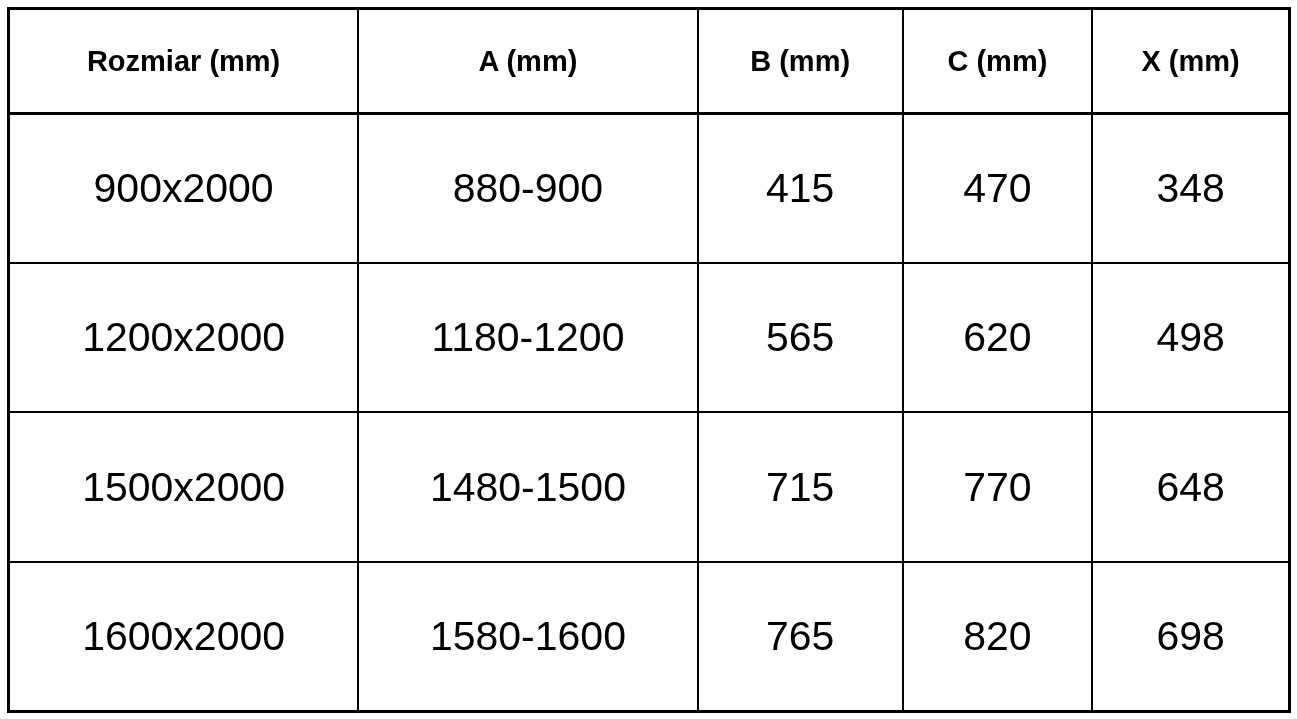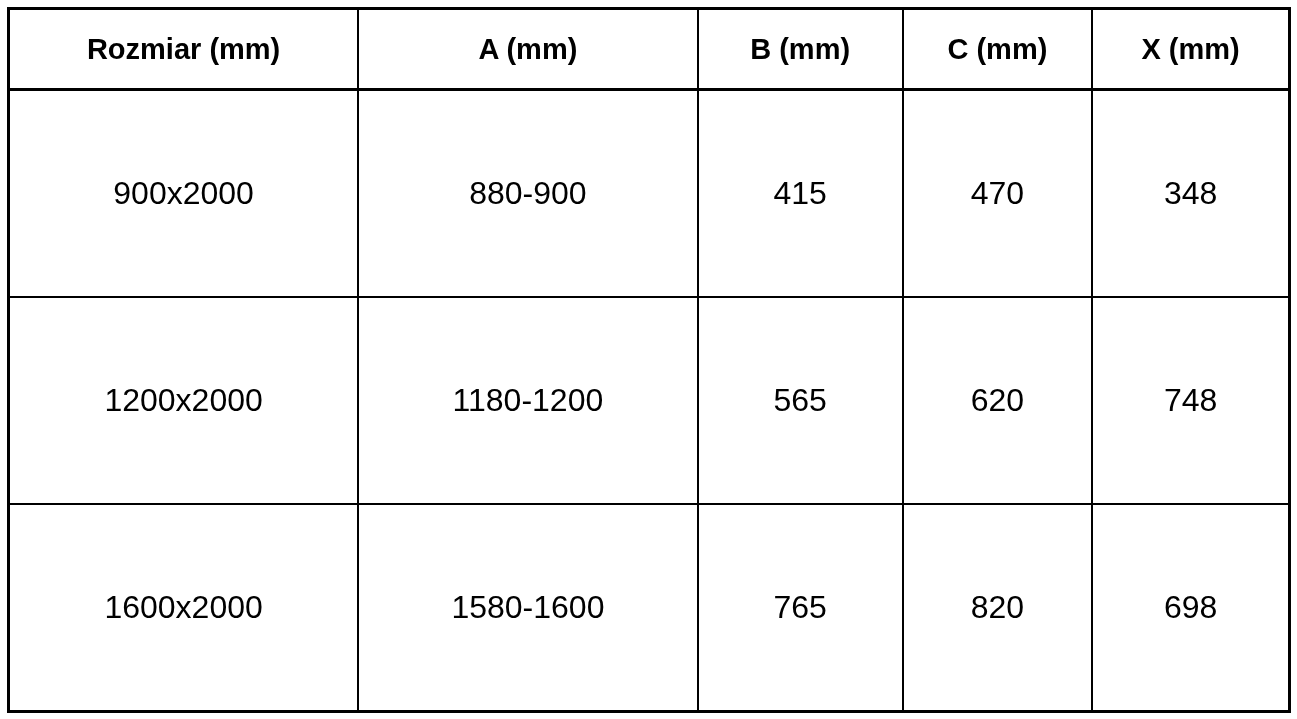--- a/index.html
+++ b/index.html
@@ -20,36 +20,36 @@
     height: 706px;
     border-collapse: collapse;
     table-layout: fixed;
     background: #ffffff;
   }
   table.spec-table th,
   table.spec-table td {
     border: 2px solid #000000;
     text-align: center;
     vertical-align: middle;
-    padding: 0;
+    padding: 12px;
     white-space: nowrap;
     overflow: hidden;
   }
   table.spec-table {
     border: 3px solid #000000;
   }
   table.spec-table thead th {
     font-weight: bold;
     font-size: 29px;
     height: 78px;
     border-bottom: 3px solid #000000;
   }
   table.spec-table tbody td {
     font-weight: normal;
-    font-size: 32px;
+    font-size: 41px;
     height: 77px;
   }
   col.c-rozmiar { width: 27.3%; }
   col.c-a       { width: 26.5%; }
   col.c-b       { width: 16.0%; }
   col.c-c       { width: 14.8%; }
   col.c-x       { width: 15.4%; }
 </style>
 </head>
 <body>
@@ -77,21 +77,28 @@
       <td>880-900</td>
       <td>415</td>
       <td>470</td>
       <td>348</td>
     </tr>
     <tr>
       <td>1200x2000</td>
       <td>1180-1200</td>
       <td>565</td>
       <td>620</td>
-      <td>748</td>
+      <td>498</td>
+    </tr>
+    <tr>
+      <td>1500x2000</td>
+      <td>1480-1500</td>
+      <td>715</td>
+      <td>770</td>
+      <td>648</td>
     </tr>
     <tr>
       <td>1600x2000</td>
       <td>1580-1600</td>
       <td>765</td>
       <td>820</td>
       <td>698</td>
     </tr>
   </tbody>
 </table>

